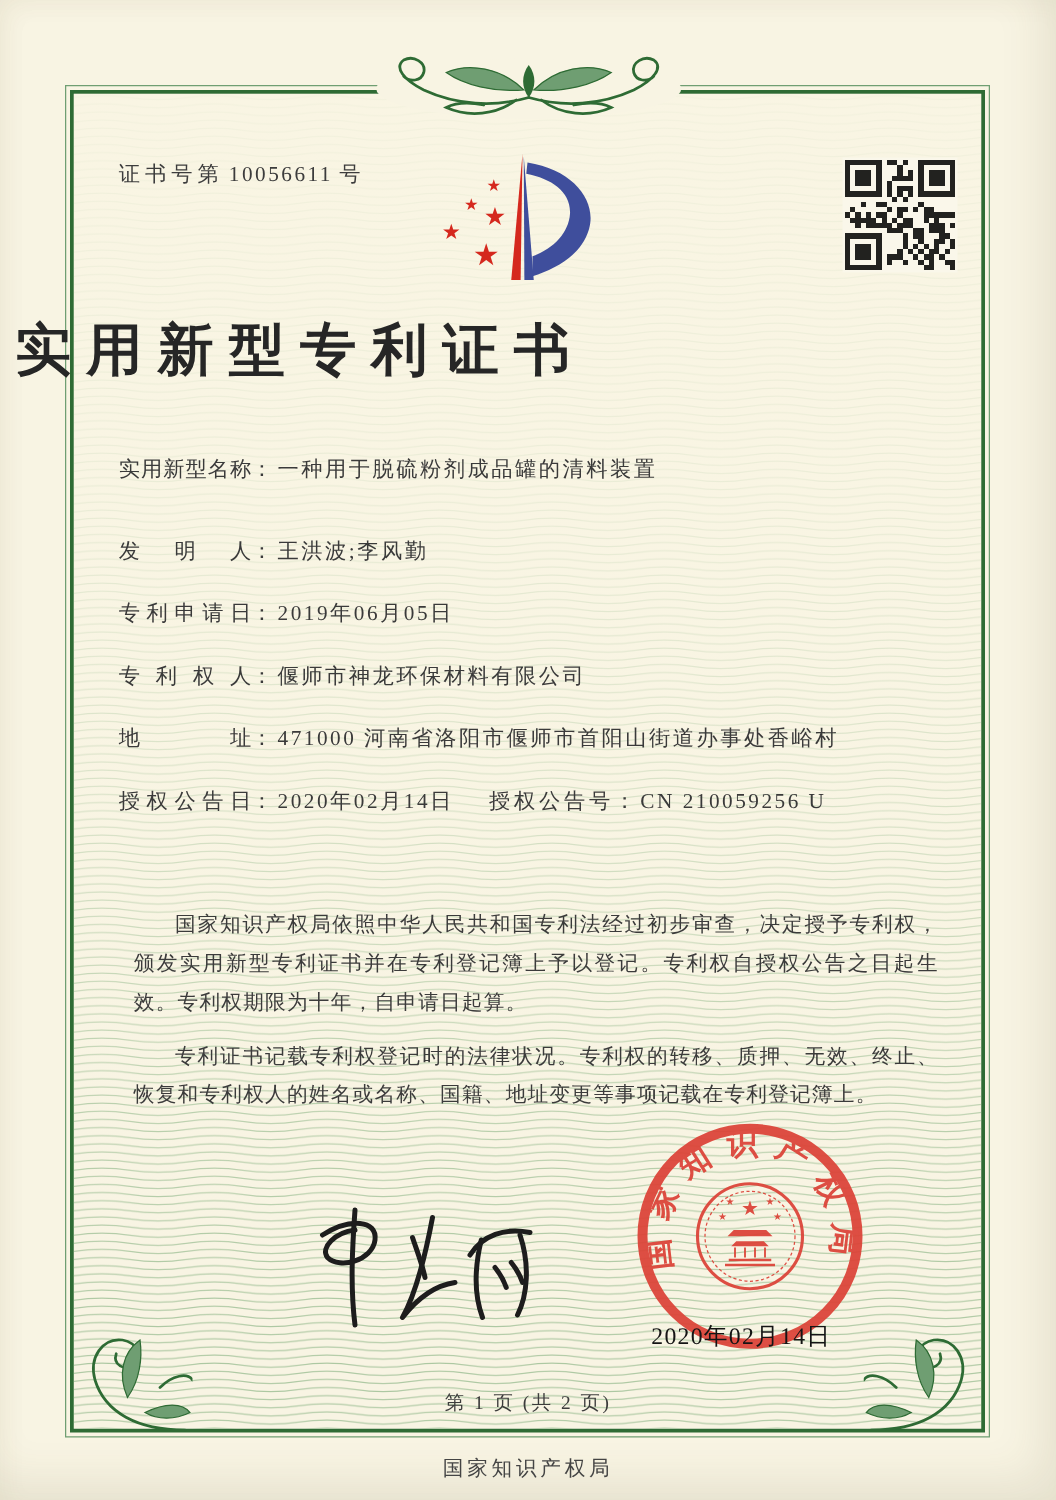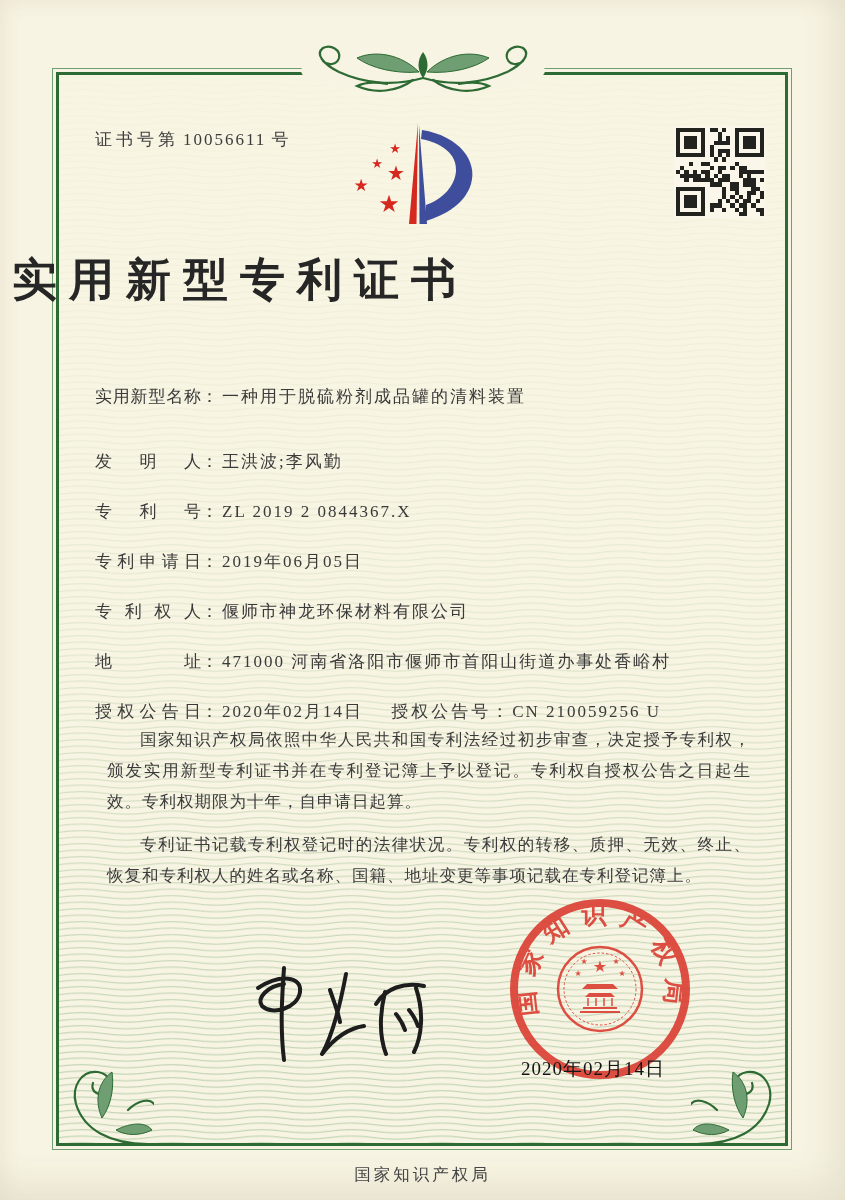--- a/index.html
+++ b/index.html
@@ -48,21 +48,21 @@
   #qr { position:absolute; left:674px; top:126px; z-index:4; background:#faf7ea; padding:2px; }
   .title {
     position:absolute; left:0; right:0; top:250px; z-index:4; text-align:left;
     font-size:45px; font-weight:bold; letter-spacing:12px; text-indent:12px; color:#262626;
   }
 
   
   .fields { position:absolute; left:95px; right:80px; top:363px; z-index:4; font-size:17px; }
   .frow { height:26px; line-height:26px; margin-bottom:24px; white-space:nowrap; }
   .frow.first { margin-bottom:39px; }
-  .flabel { display:inline-block; width:106px; text-align:justify; text-align-last:justify; vertical-align:bottom;margin-top:21px; }
+  .flabel { display:inline-block; width:106px; text-align:justify; text-align-last:justify; vertical-align:bottom; }
   .fcolon { margin:0 4px 0 0; }
   .fvalue { letter-spacing:2px; }
   .fcell2 { margin-left:24px; }
   .fcell2 .flabel2 { letter-spacing:3px; }
 
   
   .paras { position:absolute; left:95px; width:668px; top:712px; z-index:4;
     font-size:16.5px; line-height:31px; text-align:justify; letter-spacing:1px; color:#3b3b3b; }
   .paras p { margin:12px; text-indent:2em; }
 
@@ -369,23 +369,20 @@
   <div class="title">实用新型专利证书</div>
 
   <div class="fields">
     <div class="frow first">
       <span class="flabel">实用新型名称</span><span class="fcolon">：</span><span class="fvalue">一种用于脱硫粉剂成品罐的清料装置</span>
     </div>
     <div class="frow">
       <span class="flabel">发明人</span><span class="fcolon">：</span><span class="fvalue">王洪波;李风勤</span>
     </div>
     <div class="frow">
-      <span class="flabel">专利号</span><span class="fcolon">：</span><span class="fvalue">ZL 2019 2 0844367.X</span>
-    </div>
-    <div class="frow">
       <span class="flabel">专利申请日</span><span class="fcolon">：</span><span class="fvalue">2019年06月05日</span>
     </div>
     <div class="frow">
       <span class="flabel">专利权人</span><span class="fcolon">：</span><span class="fvalue">偃师市神龙环保材料有限公司</span>
     </div>
     <div class="frow">
       <span class="flabel">地址</span><span class="fcolon">：</span><span class="fvalue">471000 河南省洛阳市偃师市首阳山街道办事处香峪村</span>
     </div>
     <div class="frow">
       <span>
@@ -432,15 +429,16 @@
       <text class="seal-star" x="73" y="82" font-size="8">★</text>
       <text class="seal-star" x="117" y="82" font-size="8">★</text>
       <path class="seal-fill" d="M77,95 L113,95 L108,90 L82,90 Z"></path>
       <path class="seal-fill" d="M80,103 L110,103 L106,99 L84,99 Z"></path>
       <path class="seal-ring" d="M83,104 v8 M91,104 v8 M99,104 v8 M107,104 v8" stroke-width="1.5"></path>
       <path class="seal-ring" d="M78,114 h34 M75,118 h40" stroke-width="2"></path>
     </g>
   </svg>
   <div class="seal-date">2020年02月14日</div>
 
+  <div class="pageinfo">第 1 页 (共 2 页)</div>
   <div class="backnote">国家知识产权局</div>
 
 </div>
 
 </body></html>

